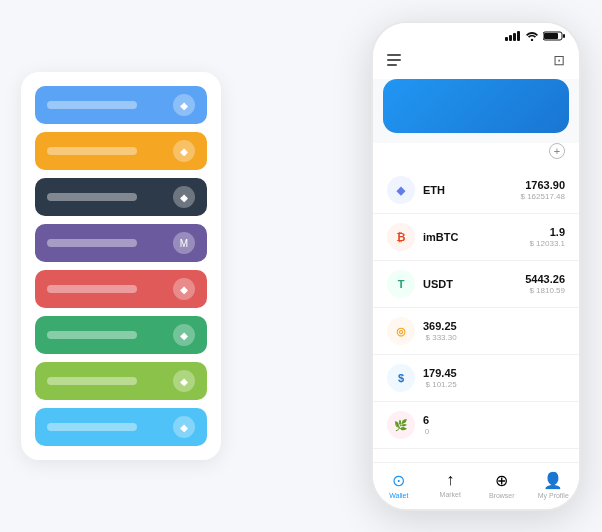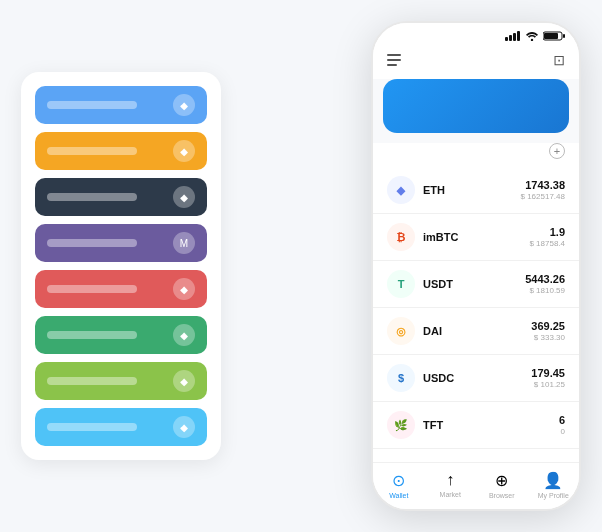--- a/index.html
+++ b/index.html
@@ -430,69 +430,60 @@
         <div class="add-icon">+</div>
       </div>
 
       <div class="asset-list" id="asset-list-container">
       <div class="asset-item">
     <div class="asset-logo logo-eth">◆</div>
     <div class="asset-info">
       <div class="asset-name">ETH</div>
     </div>
     <div class="asset-values">
-      <div class="asset-amount">1743.38</div>
+      <div class="asset-amount">1763.90</div>
       <div class="asset-usd">$ 162517.48</div>
     </div>
   </div>
           <div class="asset-item">
     <div class="asset-logo logo-imbtc">₿</div>
     <div class="asset-info">
       <div class="asset-name">imBTC</div>
     </div>
     <div class="asset-values">
       <div class="asset-amount">1.9</div>
-      <div class="asset-usd">$ 18758.4</div>
+      <div class="asset-usd">$ 12033.1</div>
     </div>
   </div>
           <div class="asset-item">
     <div class="asset-logo logo-usdt">T</div>
     <div class="asset-info">
       <div class="asset-name">USDT</div>
     </div>
     <div class="asset-values">
       <div class="asset-amount">5443.26</div>
       <div class="asset-usd">$ 1810.59</div>
     </div>
   </div>
           <div class="asset-item">
     <div class="asset-logo logo-dai">◎</div>
-    <div class="asset-info">
-      <div class="asset-name">DAI</div>
-    </div>
     <div class="asset-values">
       <div class="asset-amount">369.25</div>
       <div class="asset-usd">$ 333.30</div>
     </div>
   </div>
           <div class="asset-item">
     <div class="asset-logo logo-usdc">$</div>
-    <div class="asset-info">
-      <div class="asset-name">USDC</div>
-    </div>
     <div class="asset-values">
       <div class="asset-amount">179.45</div>
       <div class="asset-usd">$ 101.25</div>
     </div>
   </div>
           <div class="asset-item">
     <div class="asset-logo logo-tft">🌿</div>
-    <div class="asset-info">
-      <div class="asset-name">TFT</div>
-    </div>
     <div class="asset-values">
       <div class="asset-amount">6</div>
       <div class="asset-usd">0</div>
     </div>
   </div>
         </div>
 
       <div class="bottom-nav" id="bottom-nav-container">
       <div class="nav-item">
     <span class="nav-item-icon active">⊙</span>

